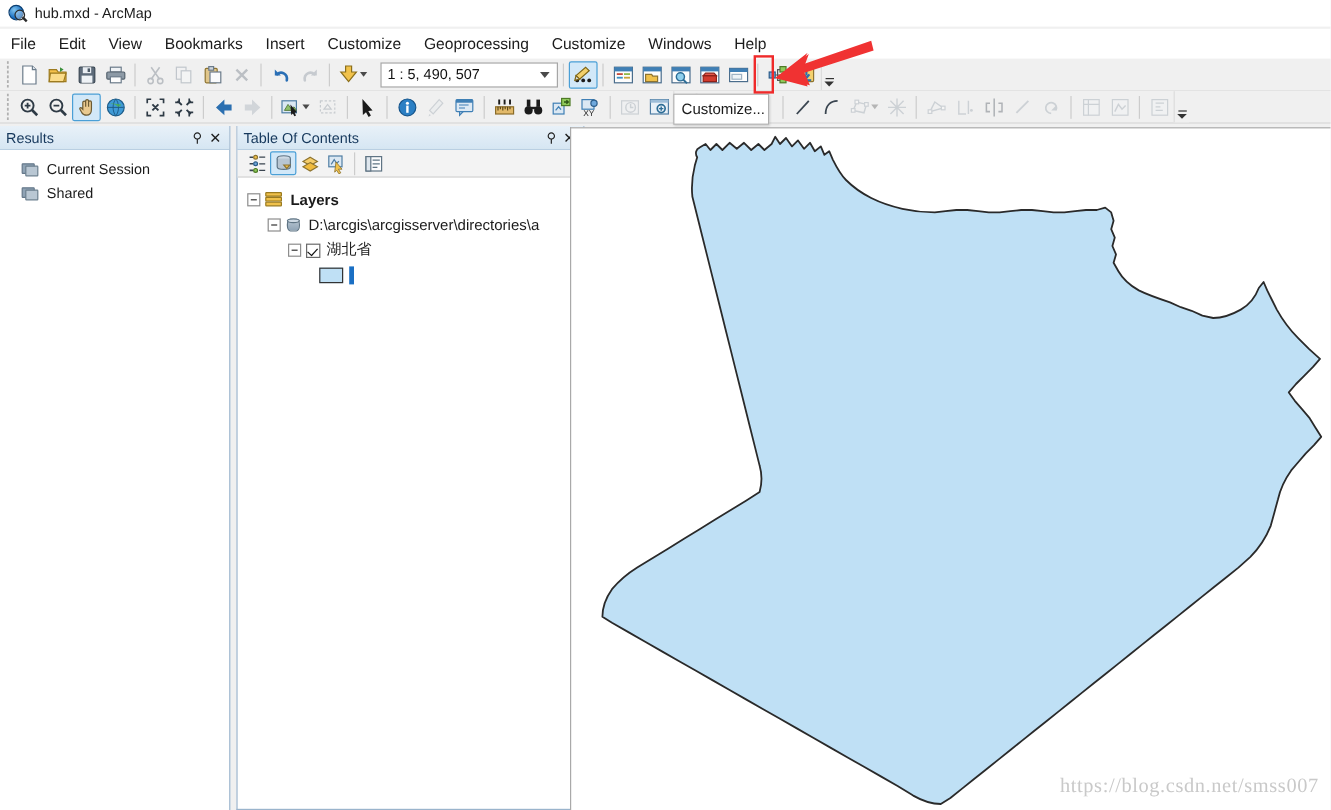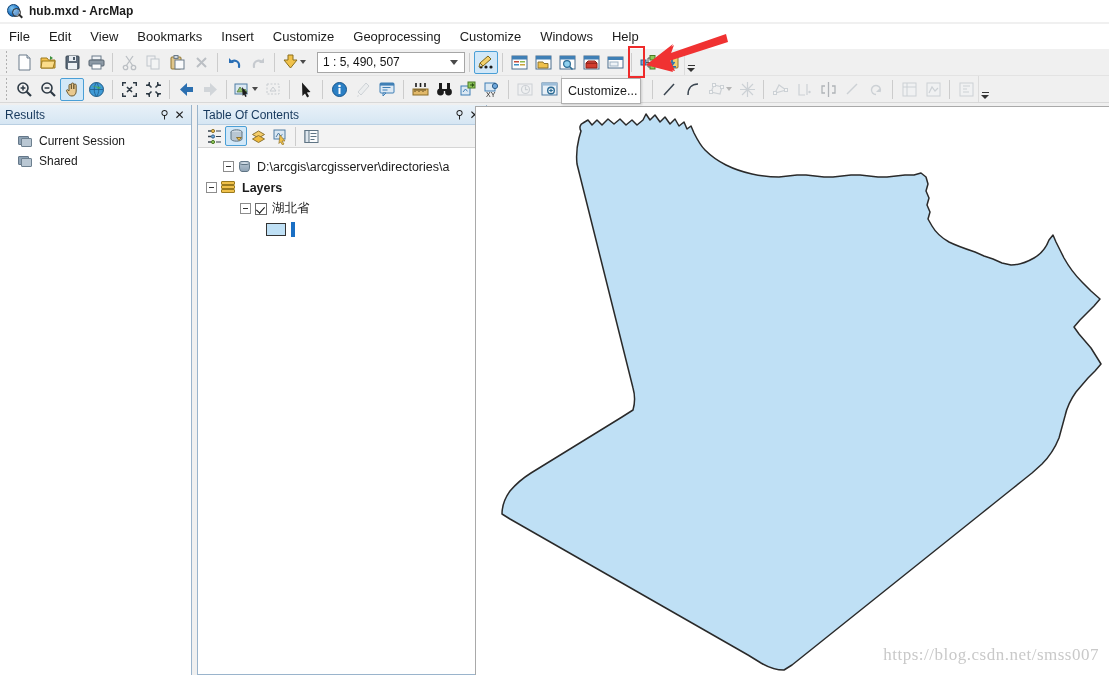--- a/index.html
+++ b/index.html
@@ -40,21 +40,20 @@
     border: 1.5px solid #2a2a2a;
     background: rgba(255,255,255,0.35);
   }
   .app-icon .handle {
     position: absolute; left: 12px; top: 12px; width: 5px; height: 2px;
     background: #2a2a2a; transform: rotate(45deg);
   }
   .title-text {
     font-size: 12px; color: #1b1b1b; margin-left: 7px;
     white-space: nowrap;
-    font-weight: bold;
   }
 
   
   .menubar {
     position: absolute; left: 0; top: 24px; width: 1109px; height: 25px;
     background: #ffffff;
     display: flex; align-items: center;
   }
   .menu-item {
     font-size: 13px; color: #1b1b1b;
@@ -798,36 +797,36 @@
       <div class="toc-btn">
         <svg width="17" height="17" viewBox="0 0 17 17">
             <rect x="2" y="2.5" width="13" height="12" fill="#fbfcfd" stroke="#5f7484"></rect>
             <rect x="2" y="2.5" width="4" height="12" fill="#dfe7ee" stroke="#5f7484"></rect>
             <path d="M7.5 5.5h6M7.5 8.5h6M7.5 11.5h4" stroke="#5f7484" stroke-width="1.1"></path>
           </svg>
       </div>
     </div>
 
     <div class="toc-tree">
-      <div class="tnode l2">
-        <span class="expander"></span>
-        <span class="db-ic">
-            <span class="cyl"></span>
-            <span class="top"></span>
-          </span>
-        <span class="node-label">D:\arcgis\arcgisserver\directories\a</span>
-      </div>
       <div class="tnode l1">
         <span class="expander"></span>
         <span class="layers-ic">
             <i></i>
             <i></i>
             <i></i>
           </span>
         <span class="node-label bold">Layers</span>
+      </div>
+      <div class="tnode l2">
+        <span class="expander"></span>
+        <span class="db-ic">
+            <span class="cyl"></span>
+            <span class="top"></span>
+          </span>
+        <span class="node-label">D:\arcgis\arcgisserver\directories\a</span>
       </div>
       <div class="tnode l3">
         <span class="expander"></span>
         <span class="chk"></span>
         <span class="node-label">湖北省</span>
       </div>
       <div class="tnode l4">
         <span class="symbol-swatch"></span>
         <span class="symbol-caret"></span>
       </div>

